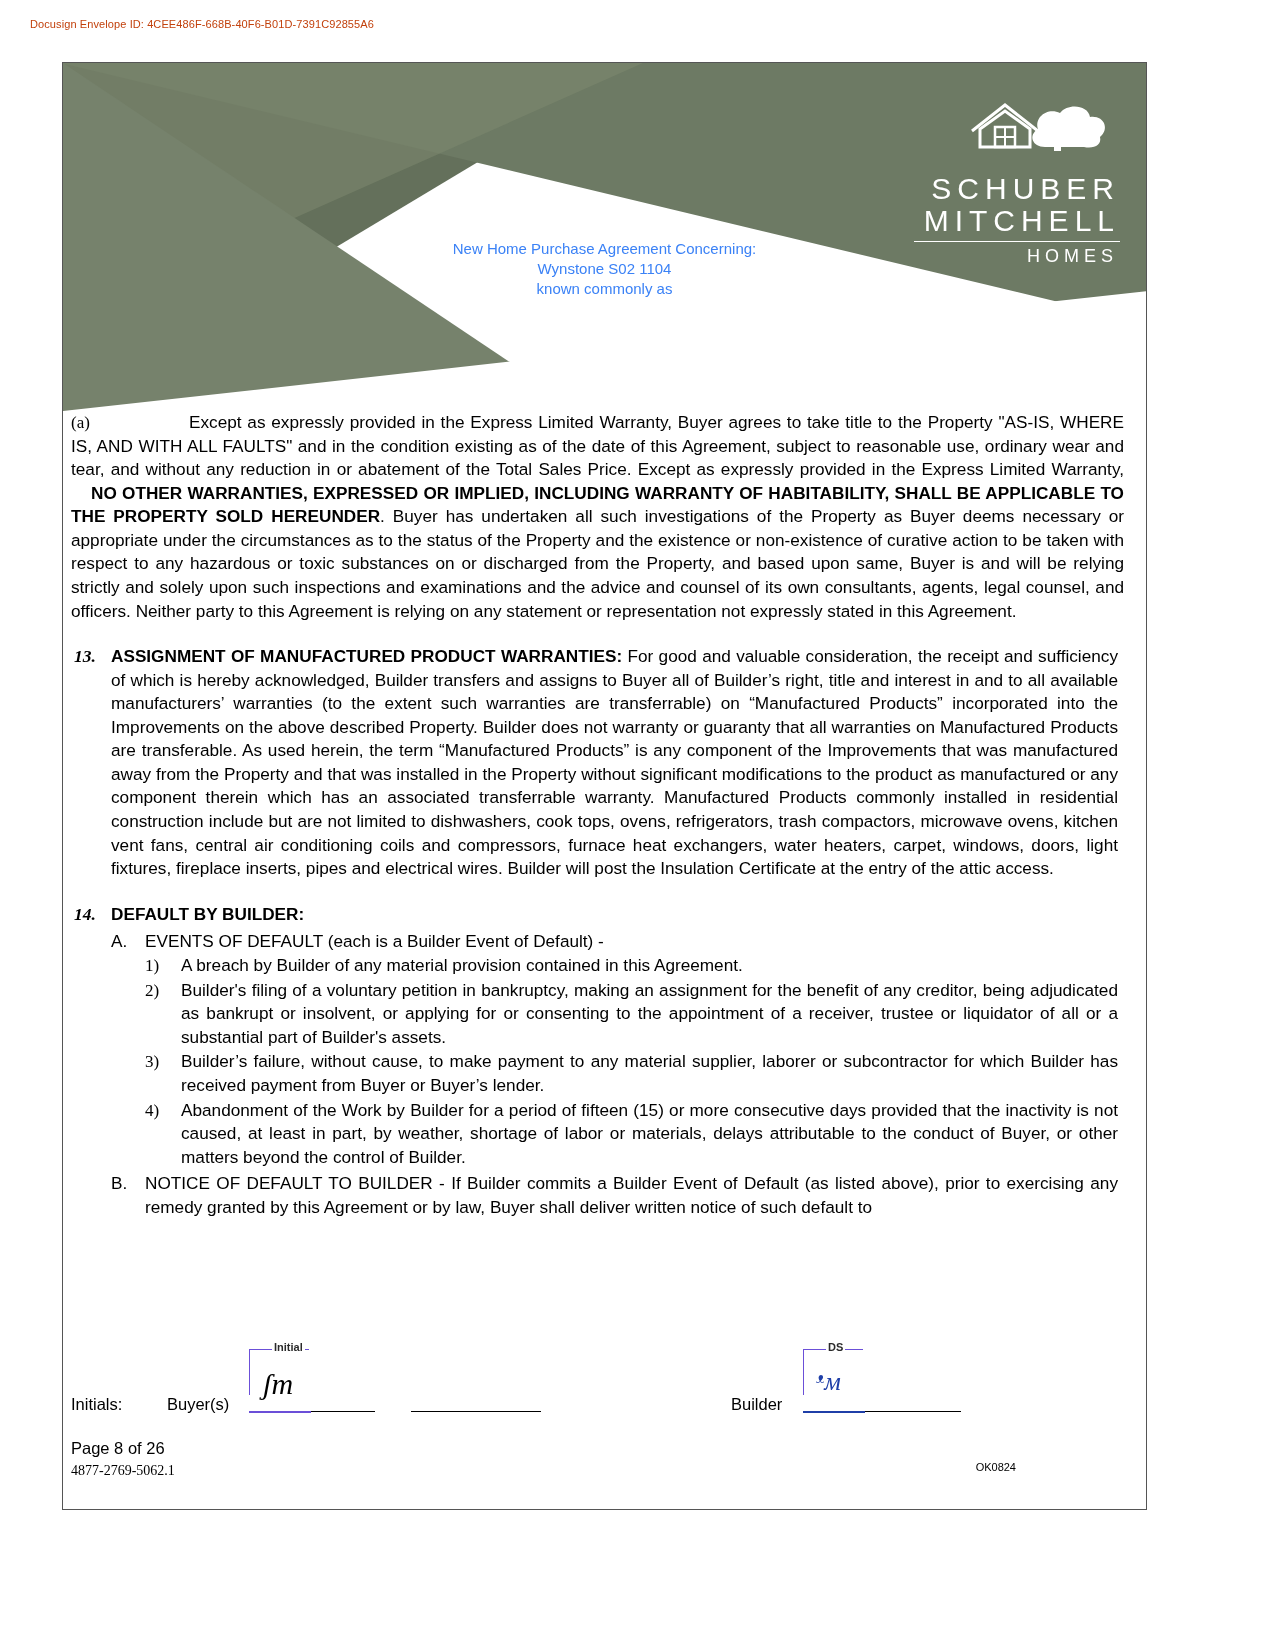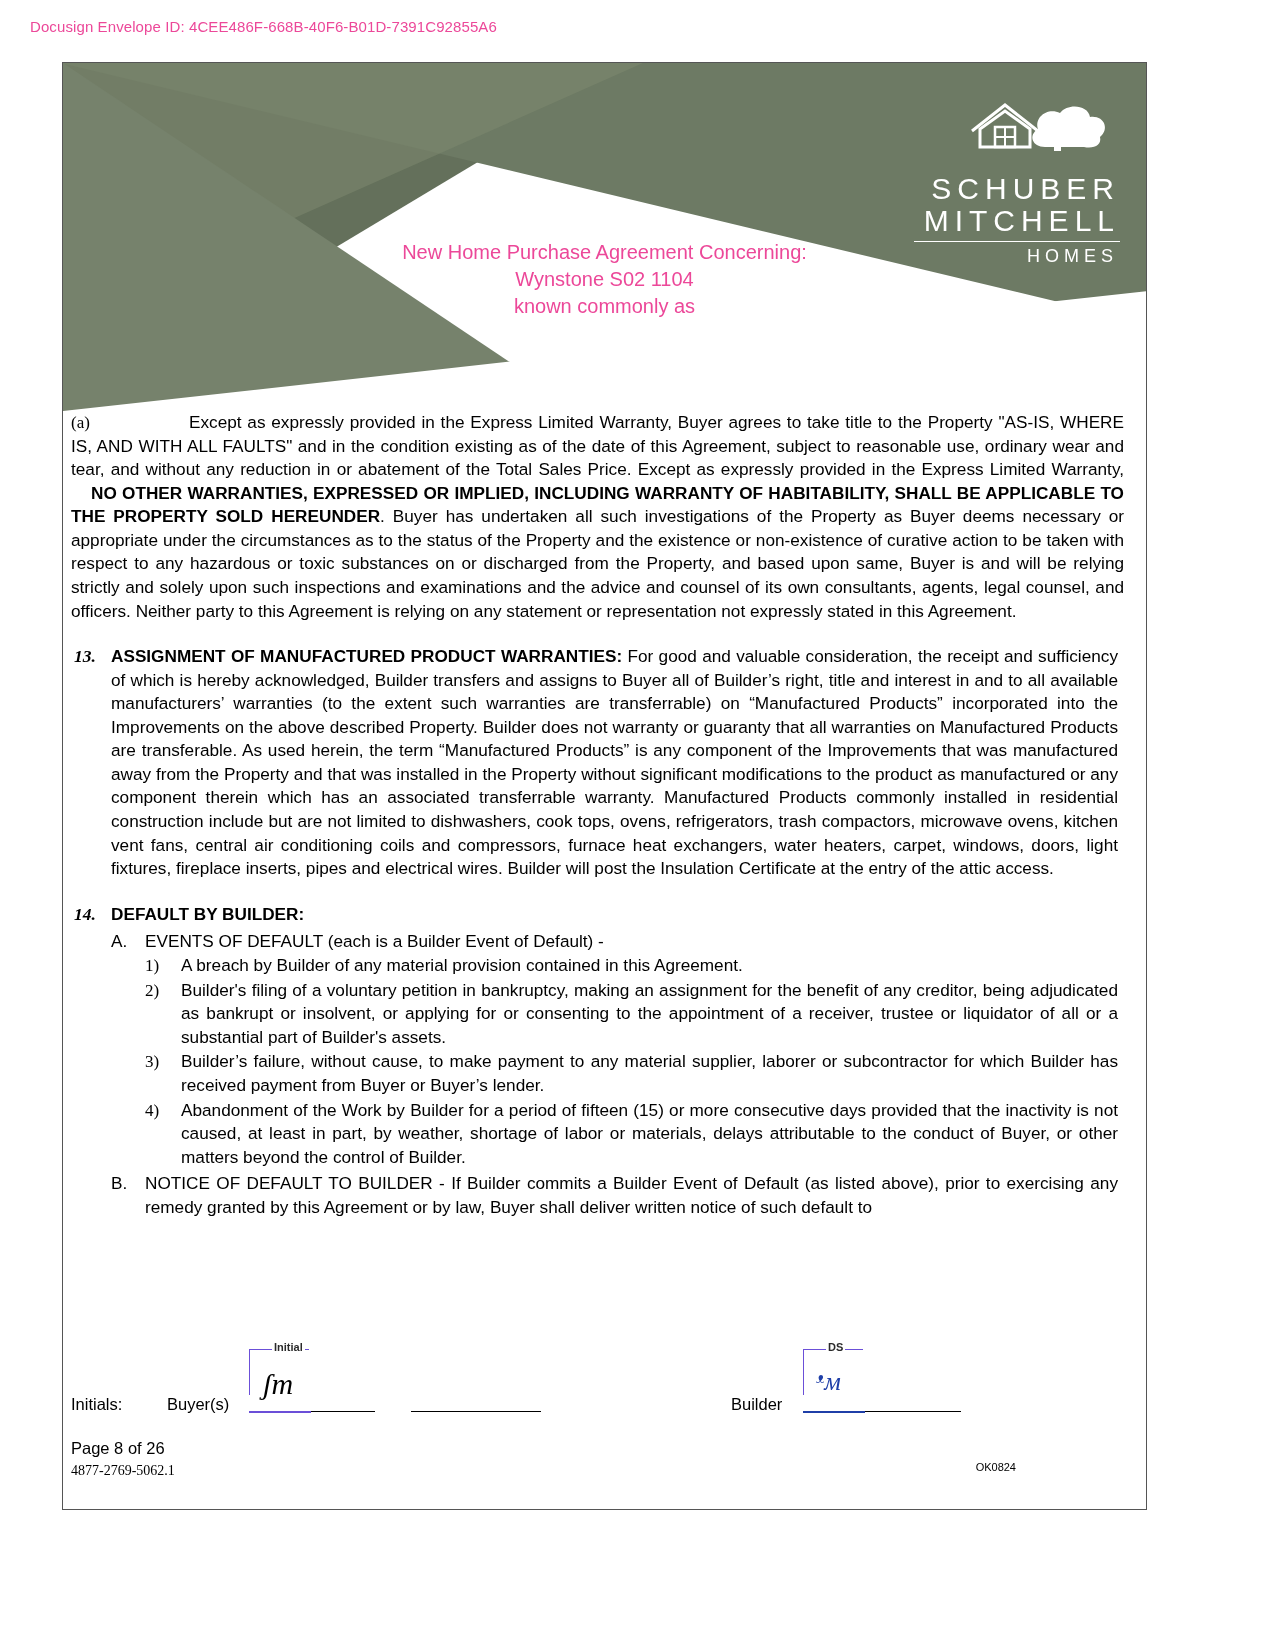--- a/index.html
+++ b/index.html
@@ -13,22 +13,22 @@
     font-family: "Liberation Sans", sans-serif;
     color: #000000;
     position: relative;
     overflow: hidden;
   }
 
   .envelope-id {
     position: absolute;
     top: 18px;
     left: 30px;
-    font-size: 15px;
-    color: #ec4899;
+    font-size: 11px;
+    color: #c2410c;
     letter-spacing: 0.1px;
   }
 
   .page-frame {
     position: absolute;
     top: 62px;
     left: 62px;
     width: 1085px;
     height: 1448px;
     border: 1px solid #555;
@@ -114,23 +114,23 @@
     margin: 5px 0 4px auto;
     width: 206px;
   }
 
   .doc-heading {
     position: absolute;
     top: 176px;
     left: 0;
     width: 100%;
     text-align: center;
-    font-size: 20px;
+    font-size: 15px;
     line-height: 1.34;
-    color: #ec4899;
+    color: #3b82f6;
     z-index: 5;
   }
   .doc-heading .ln { display: block; }
 
   
   .body-wrap {
     padding: 0 22px 0 8px;
     font-size: 17.2px;
     line-height: 1.37;
   }

